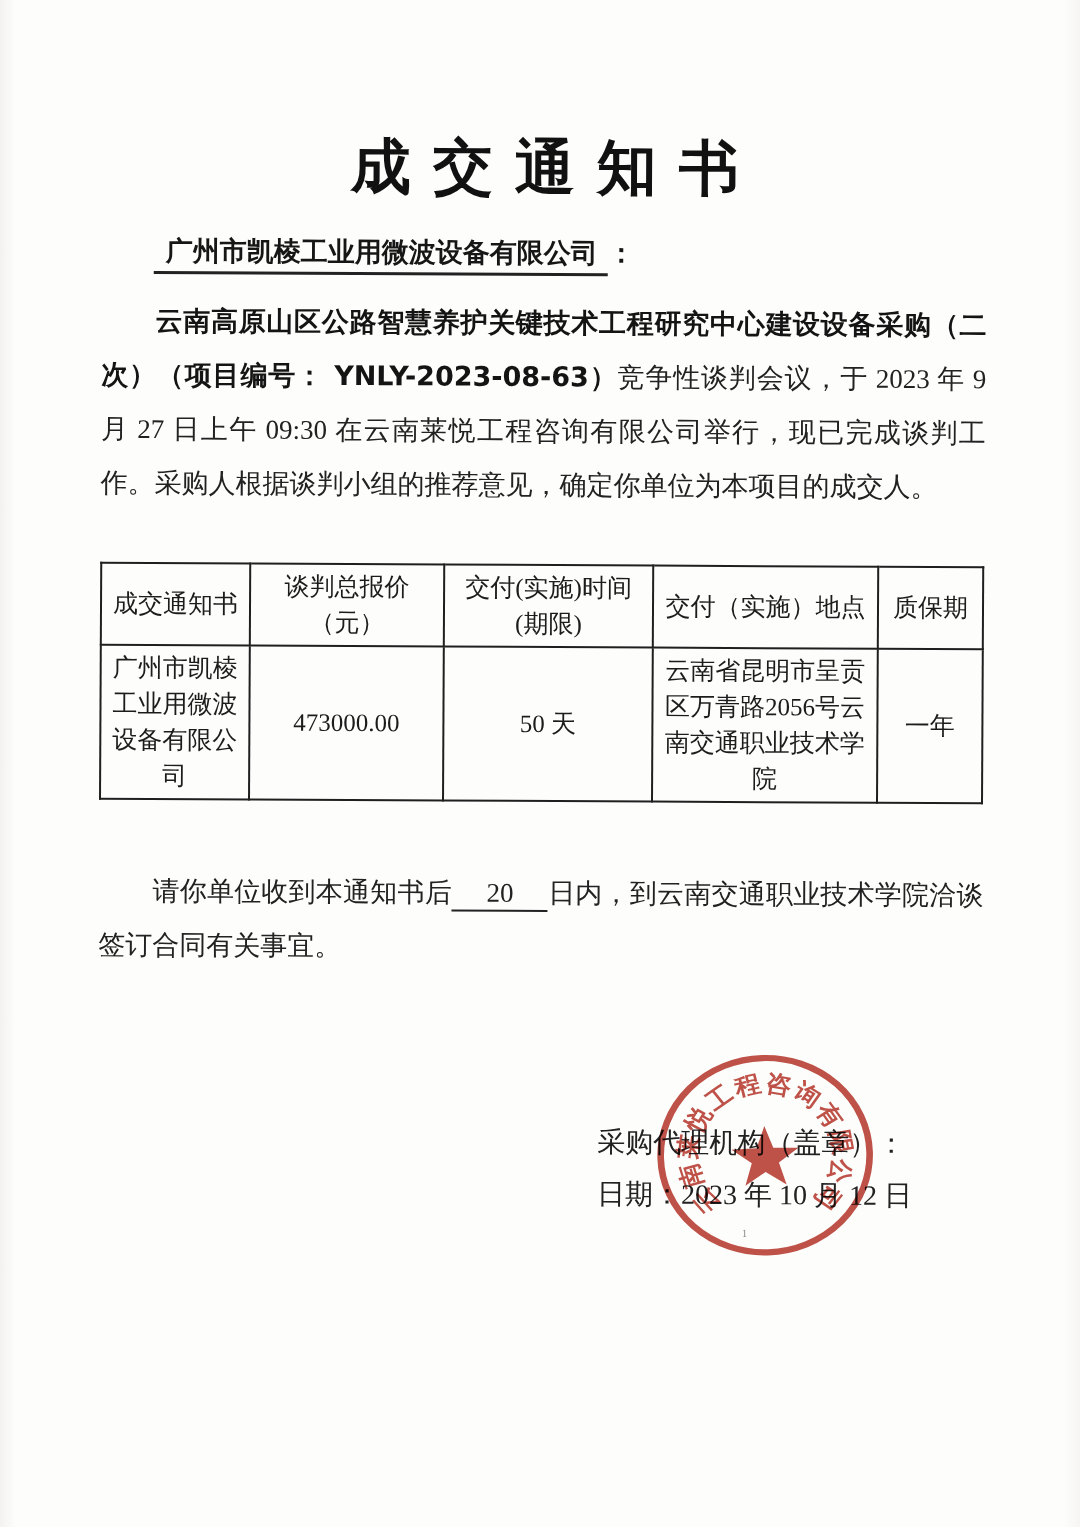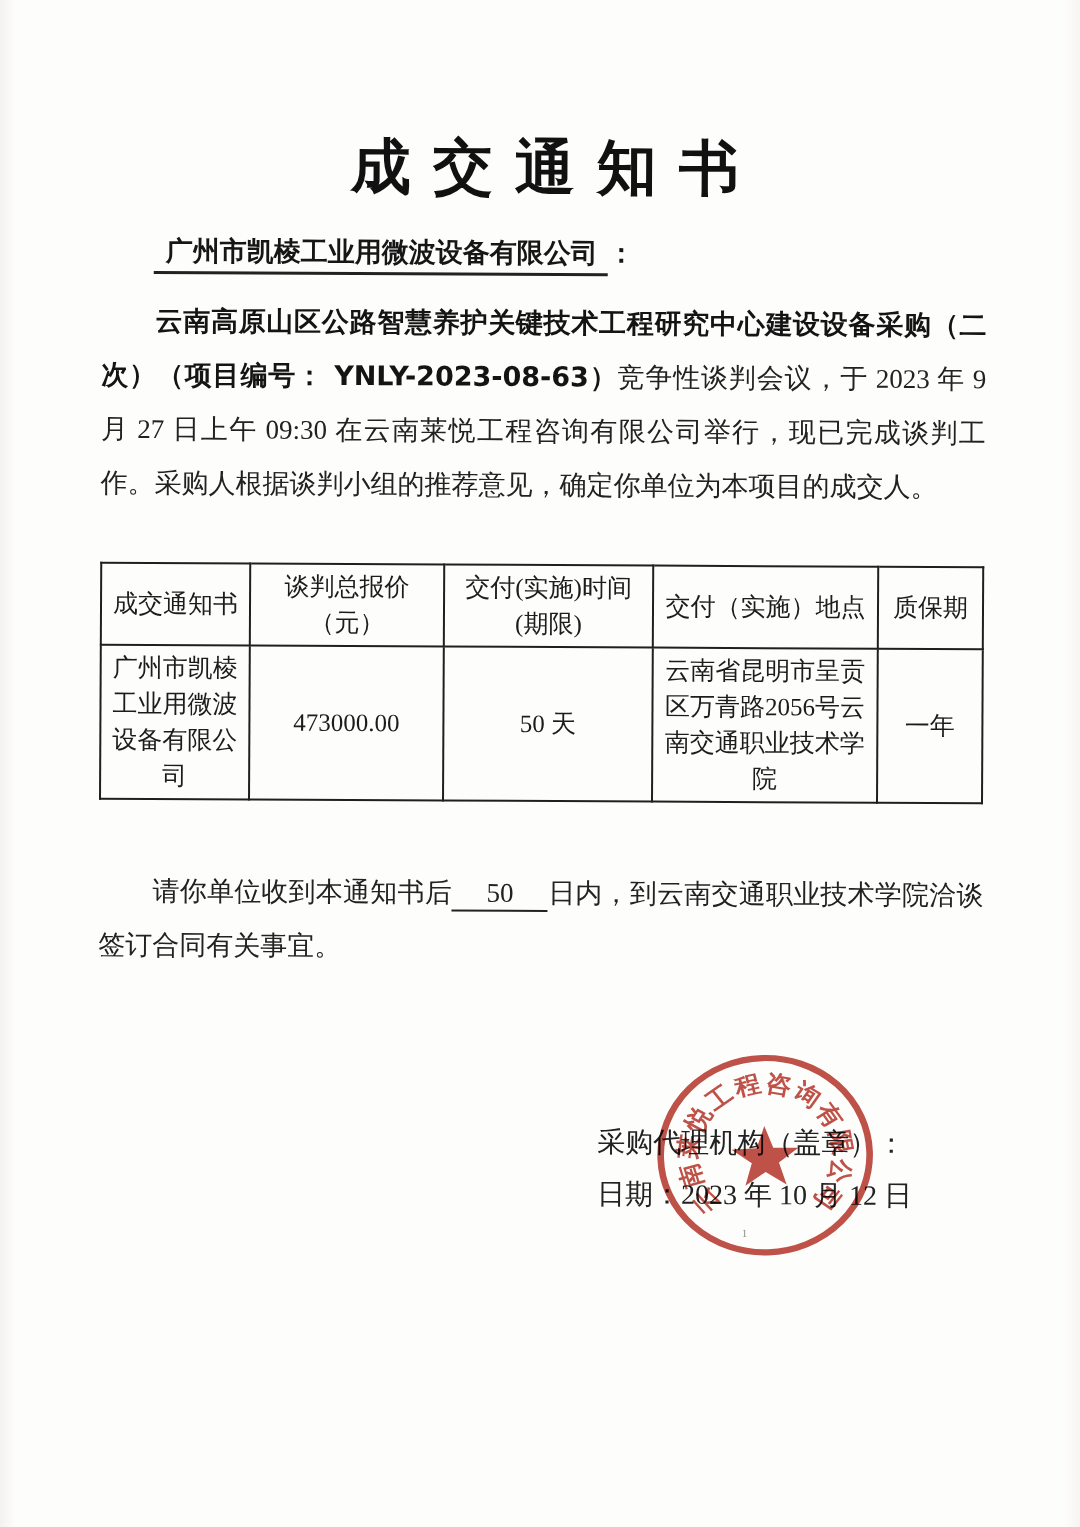--- a/index.html
+++ b/index.html
@@ -152,21 +152,21 @@
           <td>广州市凯棱工业用微波设备有限公司</td>
           <td>473000.00</td>
           <td>50 天</td>
           <td>云南省昆明市呈贡区万青路2056号云南交通职业技术学院</td>
           <td>一年</td>
         </tr>
       </tbody>
     </table>
 
     <p class="para para2">
-      <span>请你单位收到本通知书后</span><span class="days-blank">50</span><span>日内，到云南交通职业技术学院洽谈签订合同有关事宜。</span>
+      <span>请你单位收到本通知书后</span><span class="days-blank">20</span><span>日内，到云南交通职业技术学院洽谈签订合同有关事宜。</span>
     </p>
   </div>
 
   <div class="signature">
     <div>采购代理机构（盖章）：</div>
     <div>日期：2023 年 10 月 12 日</div>
   </div>
 
   <div class="stamp" style="color: rgb(180, 53, 41);">
     <svg viewBox="0 0 240 240" preserveAspectRatio="none">

